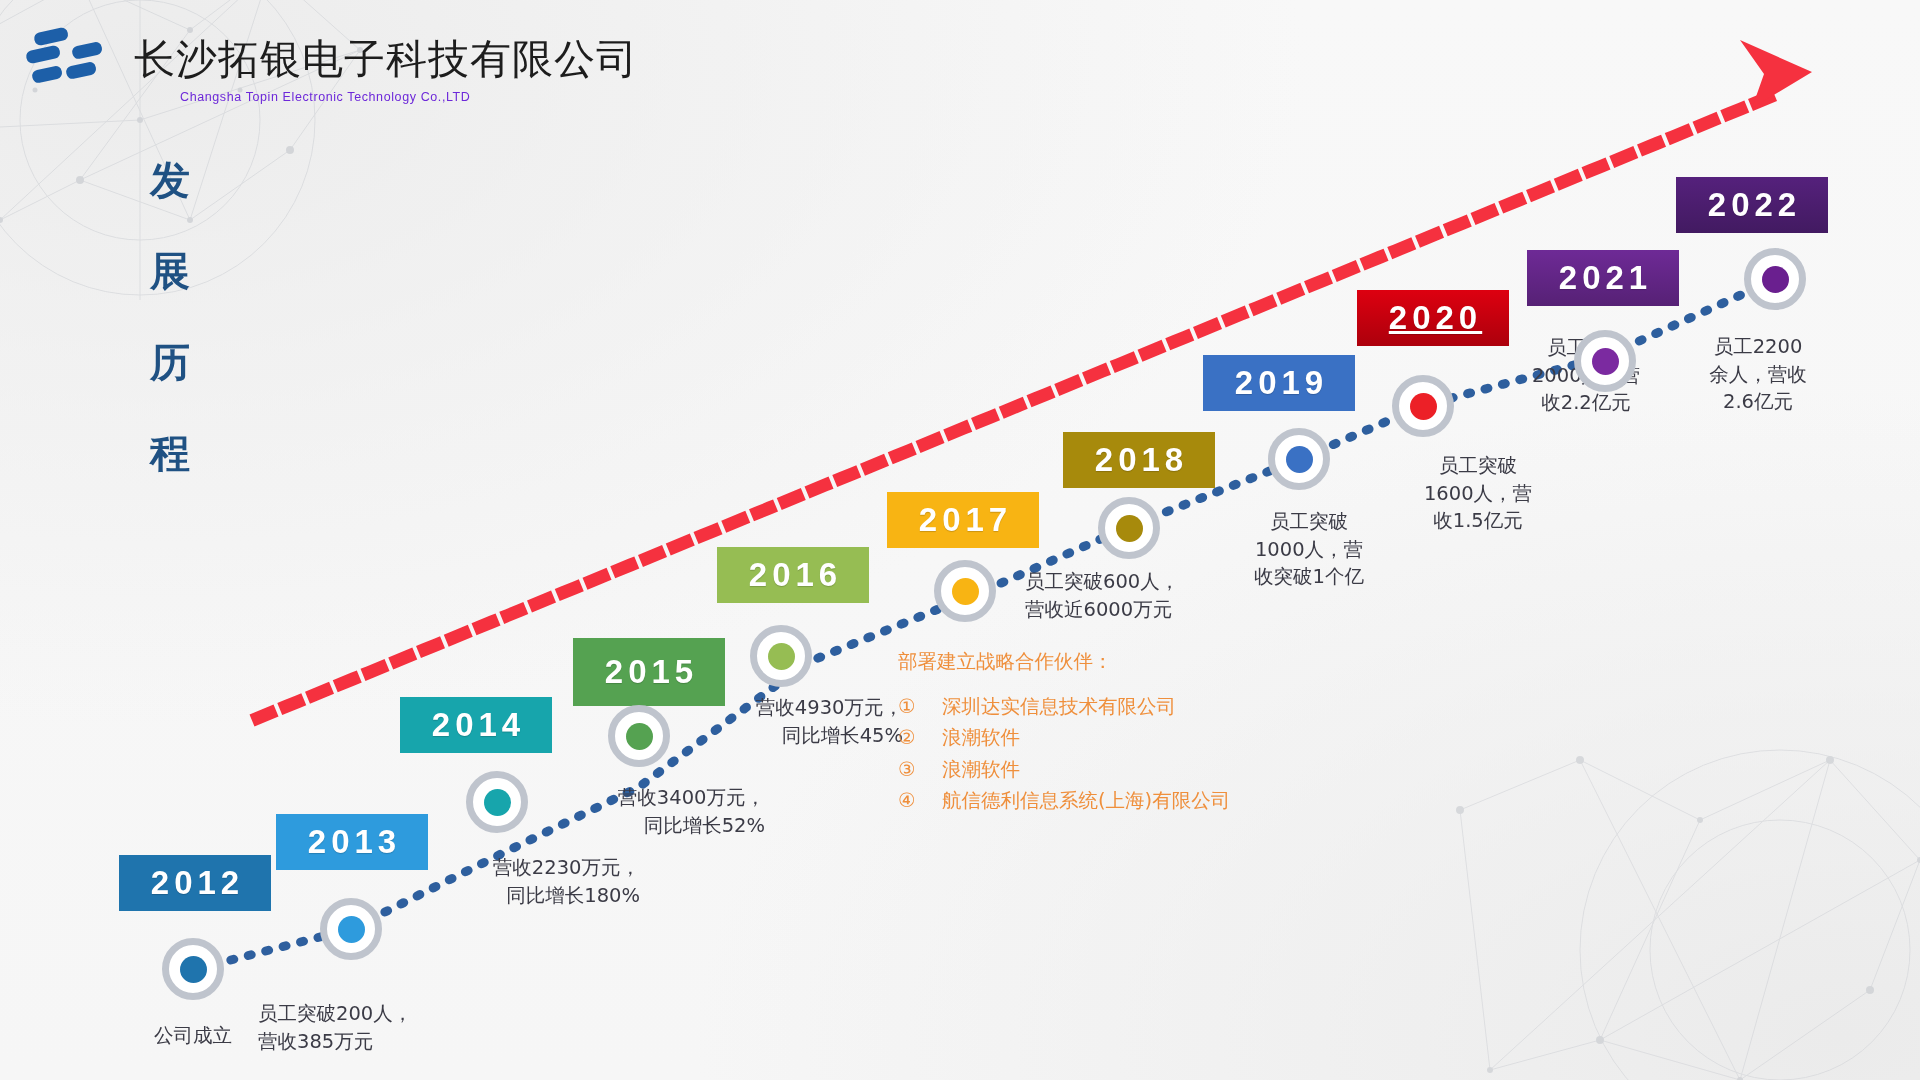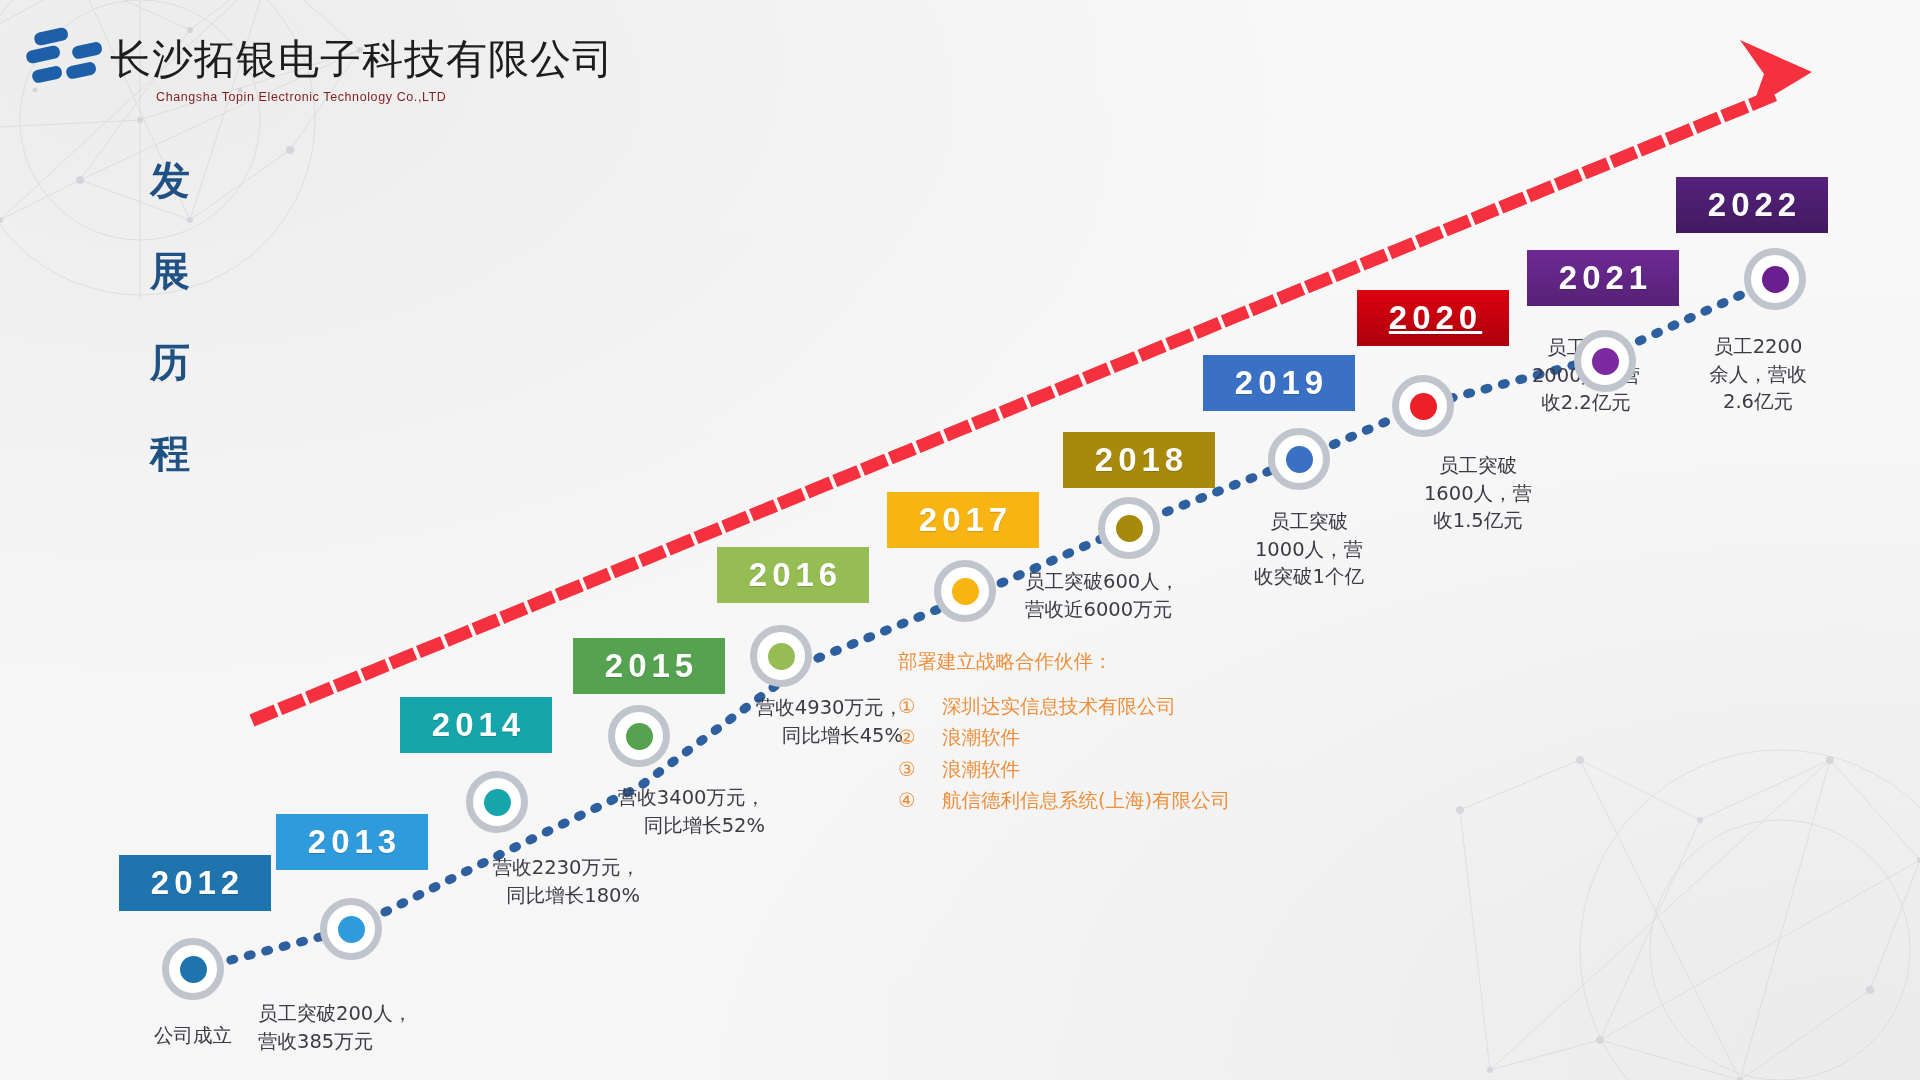--- a/index.html
+++ b/index.html
@@ -19,27 +19,27 @@
     position:absolute; inset:0;
     background:
       radial-gradient(ellipse at 8% 6%, #ececec 0%, rgba(236,236,236,0) 46%),
       radial-gradient(ellipse at 96% 96%, #ebebeb 0%, rgba(235,235,235,0) 44%),
       linear-gradient(180deg,#f8f8f8 0%,#f6f6f6 100%);
   }
 
   
   .header { position:absolute; left:22px; top:22px; display:flex; align-items:flex-start; }
   .logo { width:88px; height:74px; position:relative; flex:0 0 auto; }
-  .brand { margin-left:0; padding-top:10px; }
+  .brand { margin-left:24px; padding-top:10px; }
   .brand-cn {
     font-size:41px; color:#1d1d1d; letter-spacing:1px;
     font-family:"DejaVu Sans","Liberation Sans",sans-serif; white-space:nowrap;
   }
   .brand-en {
-    font-size:12.5px; color:#7f1d1d; letter-spacing:.6px;
+    font-size:12.5px; color:#6d28d9; letter-spacing:.6px;
     margin-top:3px; margin-left:46px; white-space:nowrap;
   }
 
   
   .vtitle {
     position:absolute; left:150px; top:160px;
     display:flex; flex-direction:column; gap:51px;
     font-size:40px; font-weight:bold; color:#1f5183;
     font-family:"DejaVu Sans","Liberation Sans",sans-serif;
     line-height:1;
@@ -185,21 +185,21 @@
   <div class="cap l" style="left:258px; top:1000px; width:260px;">员工突破200人，
 营收385万元</div>
 
   <div class="year" style="left: 400px; top: 697px; width: 152px; height: 56px; background: rgb(23, 165, 172);">2014</div>
   <div class="node" style="left: 466px; top: 771px; border-color: rgb(191, 196, 205);">
       <i style="background: rgb(23, 165, 172);"></i>
     </div>
   <div class="cap r" style="left:380px; top:854px; width:260px;">营收2230万元，
 同比增长180%</div>
 
-  <div class="year" style="left: 573px; top: 638px; width: 152px; height: 56px; background: rgb(85, 162, 81);">2015</div>
+  <div class="year" style="left: 573px; top: 638px; width: 152px; height: 68px; background: rgb(85, 162, 81);">2015</div>
   <div class="node" style="left: 608px; top: 705px; border-color: rgb(191, 196, 205);">
       <i style="background: rgb(85, 162, 81);"></i>
     </div>
   <div class="cap r" style="left:505px; top:784px; width:260px;">营收3400万元，
 同比增长52%</div>
 
   <div class="year" style="left: 717px; top: 547px; width: 152px; height: 56px; background: rgb(150, 189, 83);">2016</div>
   <div class="node" style="left: 750px; top: 625px; border-color: rgb(191, 196, 205);">
       <i style="background: rgb(150, 189, 83);"></i>
     </div>

